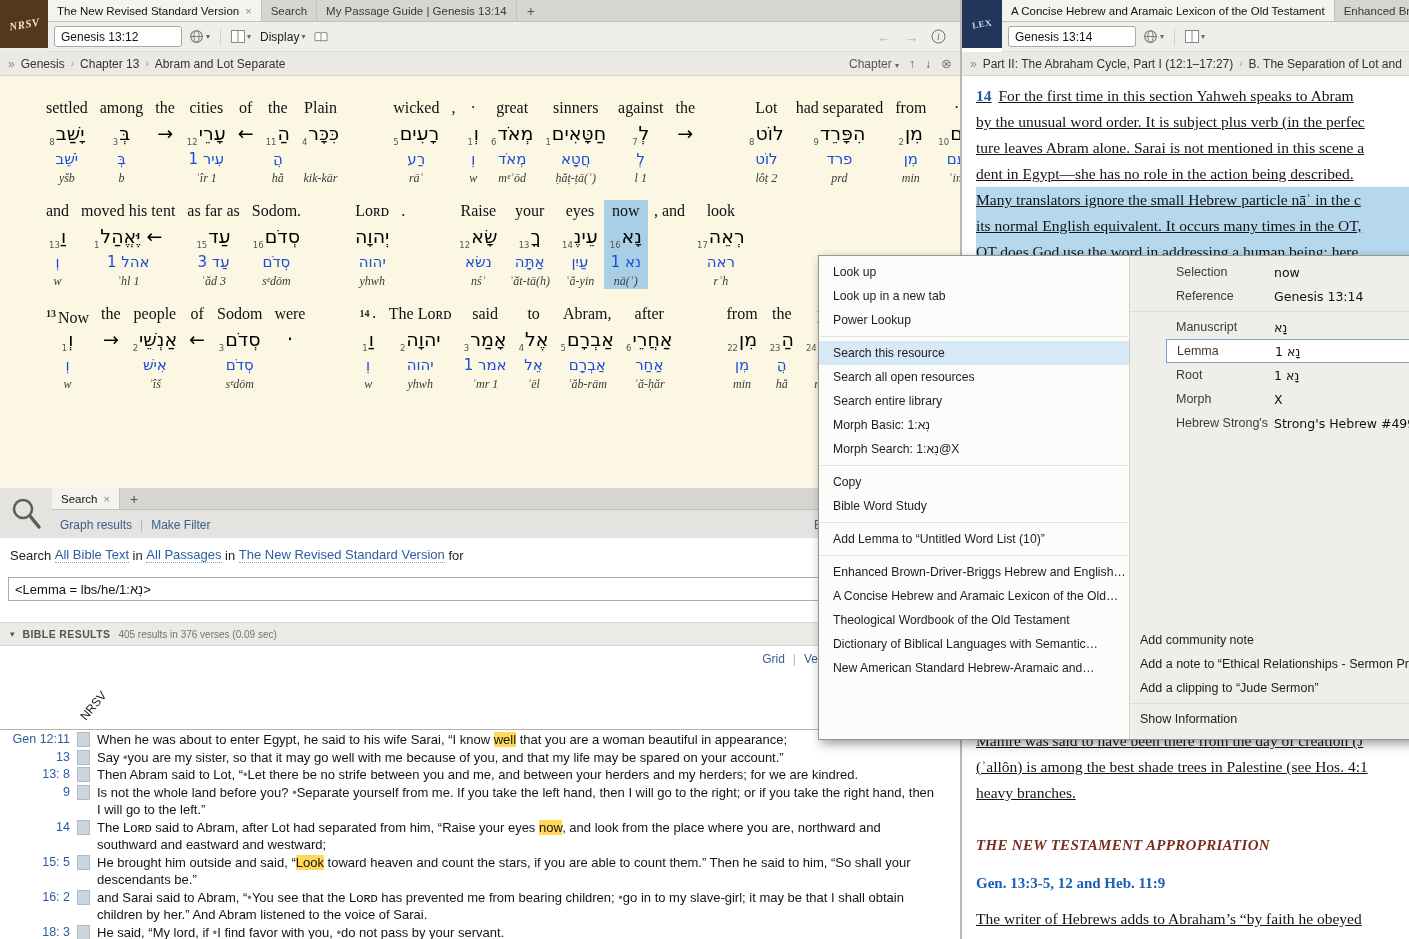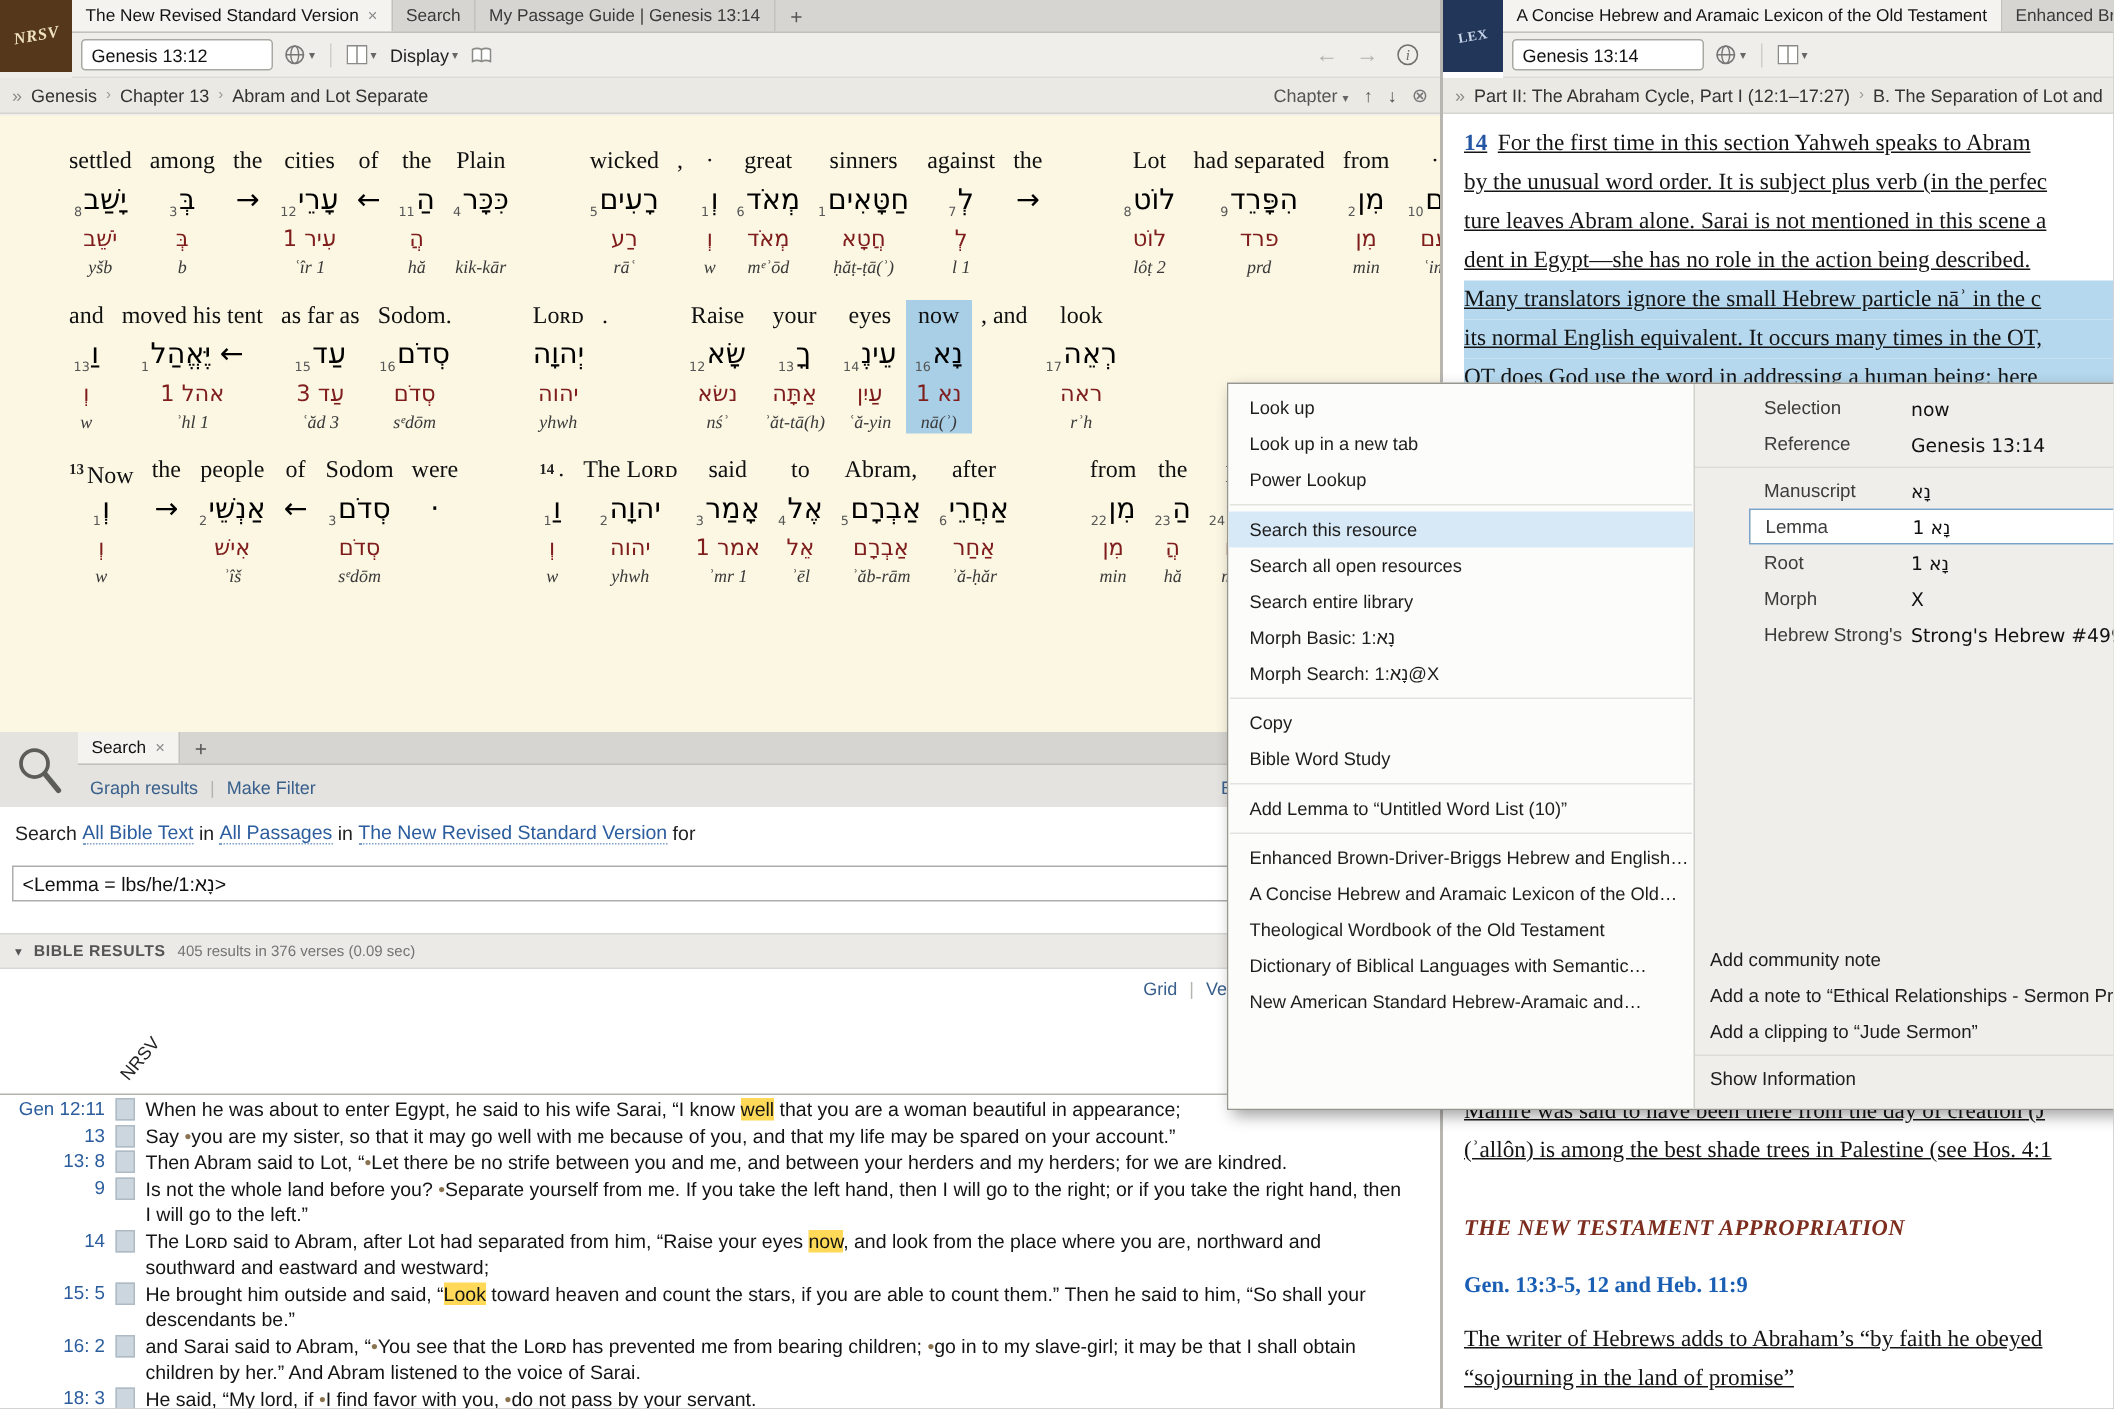--- a/index.html
+++ b/index.html
@@ -39,21 +39,21 @@
 #lt-toolbar{left:48px;top:22px;right:0;}
 .interlinear{position:absolute;left:0;top:77px;right:0;bottom:0;background:#fbf7e3;padding:20px 6px 16px 40px;overflow:hidden;font-family:"Liberation Serif","DejaVu Serif",serif;}
 .il-row{display:flex;margin-bottom:14px;flex-wrap:nowrap;}
 .il-group{display:flex;align-items:flex-start;margin-right:42px;flex:none;}
 .il-unit{text-align:center;padding:0 6px;flex:none;}
 .il-hl{background:#a9cfe6;}
 .il-en{font-size:16px;color:#101010;height:22px;line-height:22px;white-space:nowrap;}
 .il-vnum{font-weight:bold;font-size:10px;color:#222;margin-right:2px;vertical-align:super;}
 .il-heb{font-size:19px;height:28px;line-height:28px;color:#000;white-space:nowrap;}
 .il-n{font-size:8.5px;color:#555;margin-right:1px;}
-.il-heb2{font-size:15px;height:24px;line-height:24px;color:#7f1d1d;white-space:nowrap;}
+.il-heb2{font-size:15px;height:24px;line-height:24px;color:#1d4ed8;white-space:nowrap;}
 .il-tr{font-size:12px;font-style:italic;color:#3a3a3a;height:15px;line-height:15px;white-space:nowrap;}
 
 
 #left-bottom{left:0;top:488px;width:960px;height:451px;background:#fff;overflow:hidden;}
 .lb-header{position:absolute;left:0;top:0;right:0;height:50px;background:#e4e3df;}
 #lb-tabstrip{left:52px;right:0;}
 #search-glass{position:absolute;left:10px;top:8px;}
 .subrow{position:absolute;left:52px;top:23px;right:4px;height:27px;display:flex;align-items:center;gap:8px;padding:0 8px;font-size:12px;}
 .sublink{color:#39608c;}
 .sub-sep{color:#b5b4b0;}
@@ -615,20 +615,21 @@
         <div class="cline"><span class="vnum">14</span>For the first time in this section Yahweh speaks to Abram</div>
         <div class="cline">by the unusual word order. It is subject plus verb (in the perfec</div>
         <div class="cline">ture leaves Abram alone. Sarai is not mentioned in this scene a</div>
         <div class="cline">dent in Egypt—she has no role in the action being described.</div>
         <div class="cline hl">Many translators ignore the small Hebrew particle nāʾ in the c</div>
         <div class="cline hl">its normal English equivalent. It occurs many times in the OT,</div>
         <div class="cline hl">OT does God use the word in addressing a human being: here</div>
         <div class="spacer"></div>
         <div class="cline">Mamre was said to have been there from the day of creation (J</div>
         <div class="cline">(ʾallôn) is among the best shade trees in Palestine (see Hos. 4:1</div>
+        <div class="cline">heavy branches.</div>
         <div class="r-heading">THE NEW TESTAMENT APPROPRIATION</div>
         <div class="r-subhead">Gen. 13:3-5, 12 and Heb. 11:9</div>
         <div class="cline">The writer of Hebrews adds to Abraham’s “by faith he obeyed</div>
         <div class="cline">“sojourning in the land of promise”</div>
       </div>
   </section>
 
   <div id="ctxmenu">
     <div class="menu-list" id="menu-list">
         <div class="menu-item">Look up</div>

